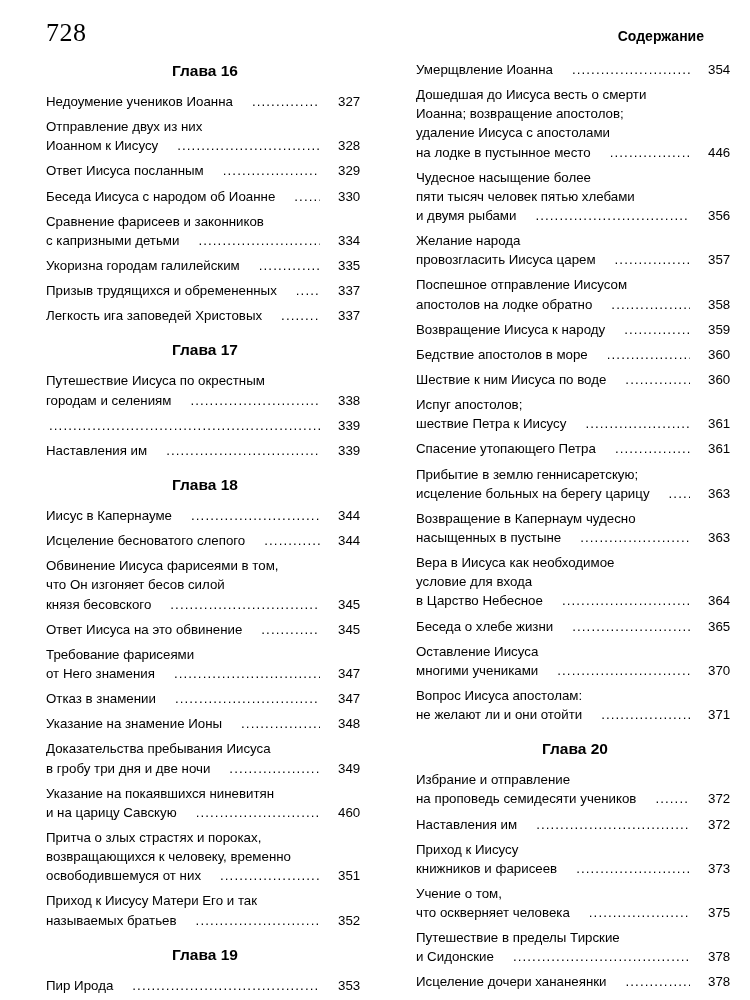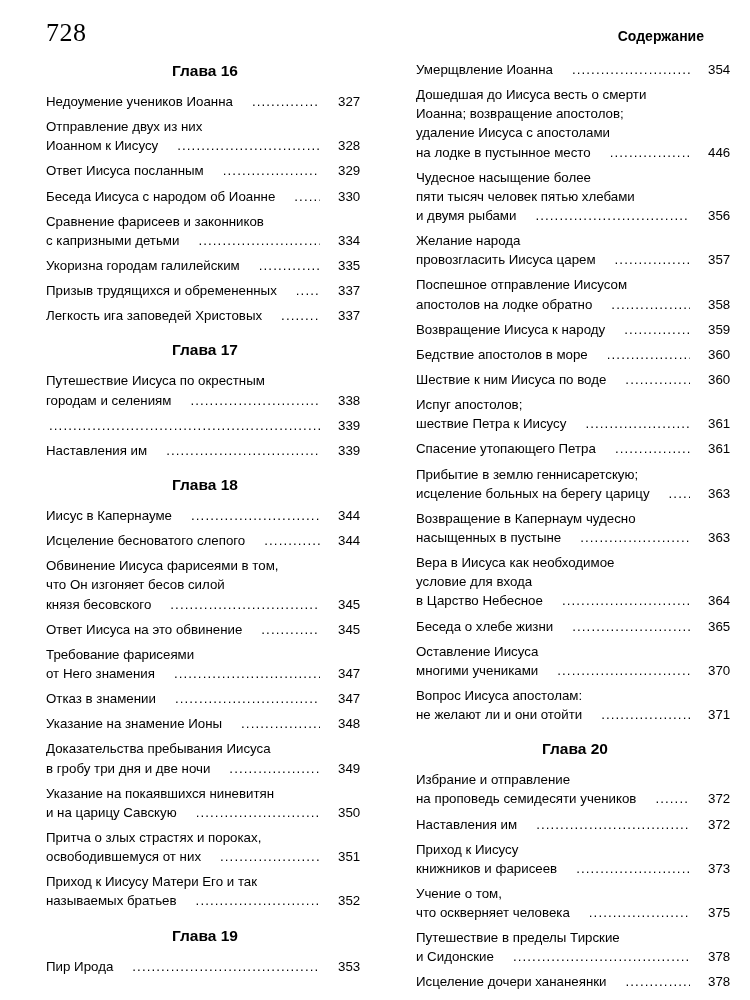--- a/index.html
+++ b/index.html
@@ -253,25 +253,26 @@
             <span class="txt">в гробу три дня и две ночи</span>
             <span class="dots">..........................................................................................</span>
             <span class="pg">349</span>
           </span>
         </div>
         <div class="entry">
           <span class="line">Указание на покаявшихся ниневитян</span>
           <span class="lastline">
             <span class="txt">и на царицу Савскую</span>
             <span class="dots">..........................................................................................</span>
-            <span class="pg">350</span>
+            <span class="pg">460</span>
           </span>
         </div>
         <div class="entry">
           <span class="line">Притча о злых страстях и пороках,</span>
+          <span class="line">возвращающихся к человеку, временно</span>
           <span class="lastline">
             <span class="txt">освободившемуся от них</span>
             <span class="dots">..........................................................................................</span>
             <span class="pg">351</span>
           </span>
         </div>
         <div class="entry">
           <span class="line">Приход к Иисусу Матери Его и так</span>
           <span class="lastline">
             <span class="txt">называемых братьев</span>

